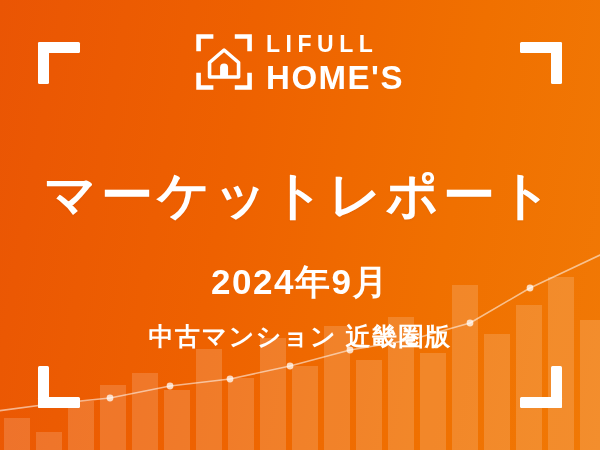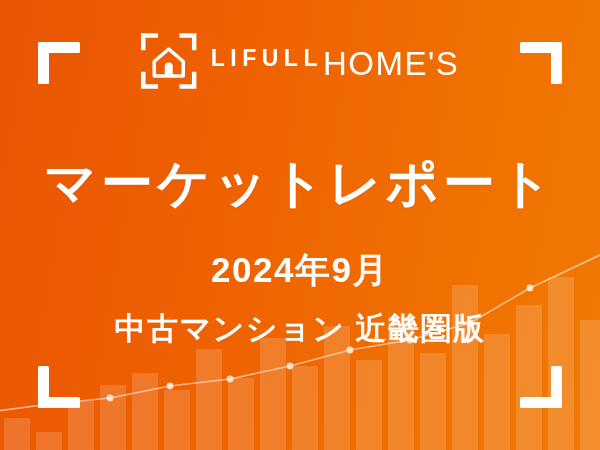--- a/index.html
+++ b/index.html
@@ -74,63 +74,63 @@
     top: 33px;
     left: 50%;
     transform: translateX(-50%);
     display: flex;
     align-items: center;
     gap: 14px;
   }
   .logo-mark { display: block; }
   .logo-words {
     display: flex;
-    flex-direction: row;
+    flex-direction: column;
     align-items: flex-start;
     line-height: 1;
   }
   .logo-lifull {
     color: #ffffff;
     font-size: 23px;
     font-weight: bold;
     letter-spacing: 5.5px;
     margin-bottom: 5px;
   }
   .logo-homes {
     color: #ffffff;
     font-size: 33px;
-    font-weight: normal;
+    font-weight: bold;
     letter-spacing: 1.5px;
   }
 
   
   .title-block {
     position: absolute;
     left: 0;
     right: 0;
     top: 150px;
     text-align: center;
     color: #ffffff;
   }
   .main-title {
     font-size: 52px;
     font-weight: bold;
     letter-spacing: 4px;
     line-height: 1.15;
-    margin: 4px;
+    margin: 16px;
     text-shadow: 0 1px 2px rgba(150,50,0,.10);
   }
   .date-line {
     font-size: 35px;
     font-weight: bold;
     letter-spacing: 1.5px;
     margin: 33px 0 0 0;
   }
   .subtitle-line {
-    font-size: 31px;
+    font-size: 25px;
     font-weight: bold;
     letter-spacing: 1.5px;
     margin: 14px 0 0 0;
   }
 </style>
 </head>
 <body>
 
 <div id="cover">
 

